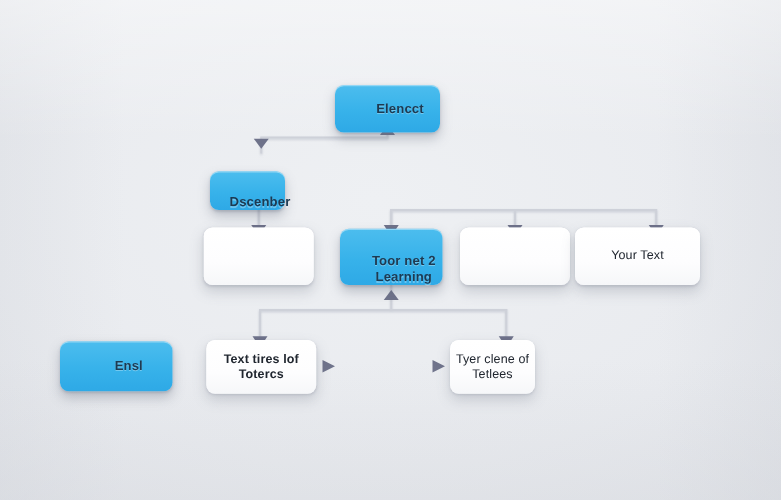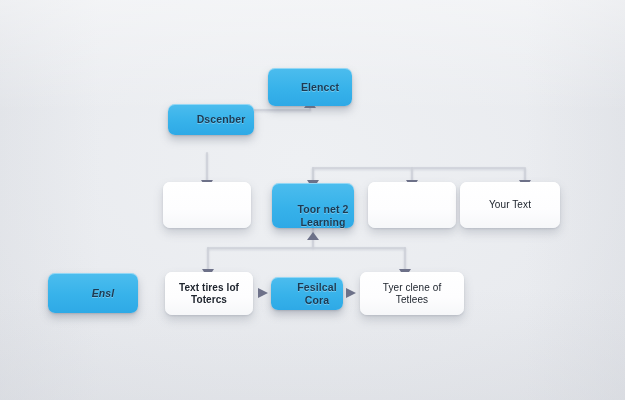--- a/index.html
+++ b/index.html
@@ -116,53 +116,49 @@
       <polygon points="405,278 399,269 411,269"></polygon>
       <polygon points="268,293 258,288 258,298"></polygon>
       <polygon points="356,293 346,288 346,298"></polygon>
     </g>
   </svg>
 
   <div class="node blue" style="left:268px; top:68px;  width:84px; height:38px;">
     <span>Elencct</span>
   </div>
 
-  <div class="node blue" style="left:168px; top:104px; width:86px; height:31px;">
+  <div class="node blue" style="left:168px; top:137px; width:60px; height:31px;align-items:flex-end;">
     <span>Dscenber</span>
   </div>
 
   <div class="node white" style="left:163px; top:182px; width:88px; height:46px;">
     <span></span>
   </div>
 
   <div class="node blue" style="left:272px; top:183px; width:82px; height:45px;align-items:flex-end;">
     <span>Toor net 2
 Learning</span>
   </div>
 
   <div class="node white" style="left:368px; top:182px; width:88px; height:46px;">
     <span></span>
   </div>
 
   <div class="node white" style="left:460px; top:182px; width:100px; height:46px;">
     <span>Your Text</span>
   </div>
 
-  <div class="node blue" style="left:48px;  top:273px; width:90px; height:40px;font-style:italic;">
+  <div class="node blue" style="left:48px;  top:273px; width:90px; height:40px;">
     <span>Ensl</span>
   </div>
 
   <div class="node white" style="left:165px; top:272px; width:88px; height:43px;font-weight:bold;">
     <span>Text tires lof
 Totercs</span>
   </div>
 
-  <div class="node blue" style="left:271px; top:277px; width:72px; height:33px;">
-    <span>Fesilcal
-Cora</span>
-  </div>
 
-  <div class="node white" style="left:360px; top:272px; width:104px; height:43px;">
+  <div class="node white" style="left:360px; top:272px; width:68px; height:43px;">
     <span>Tyer clene of
 Tetlees</span>
   </div>
 
 </div>
 
 </body></html>

